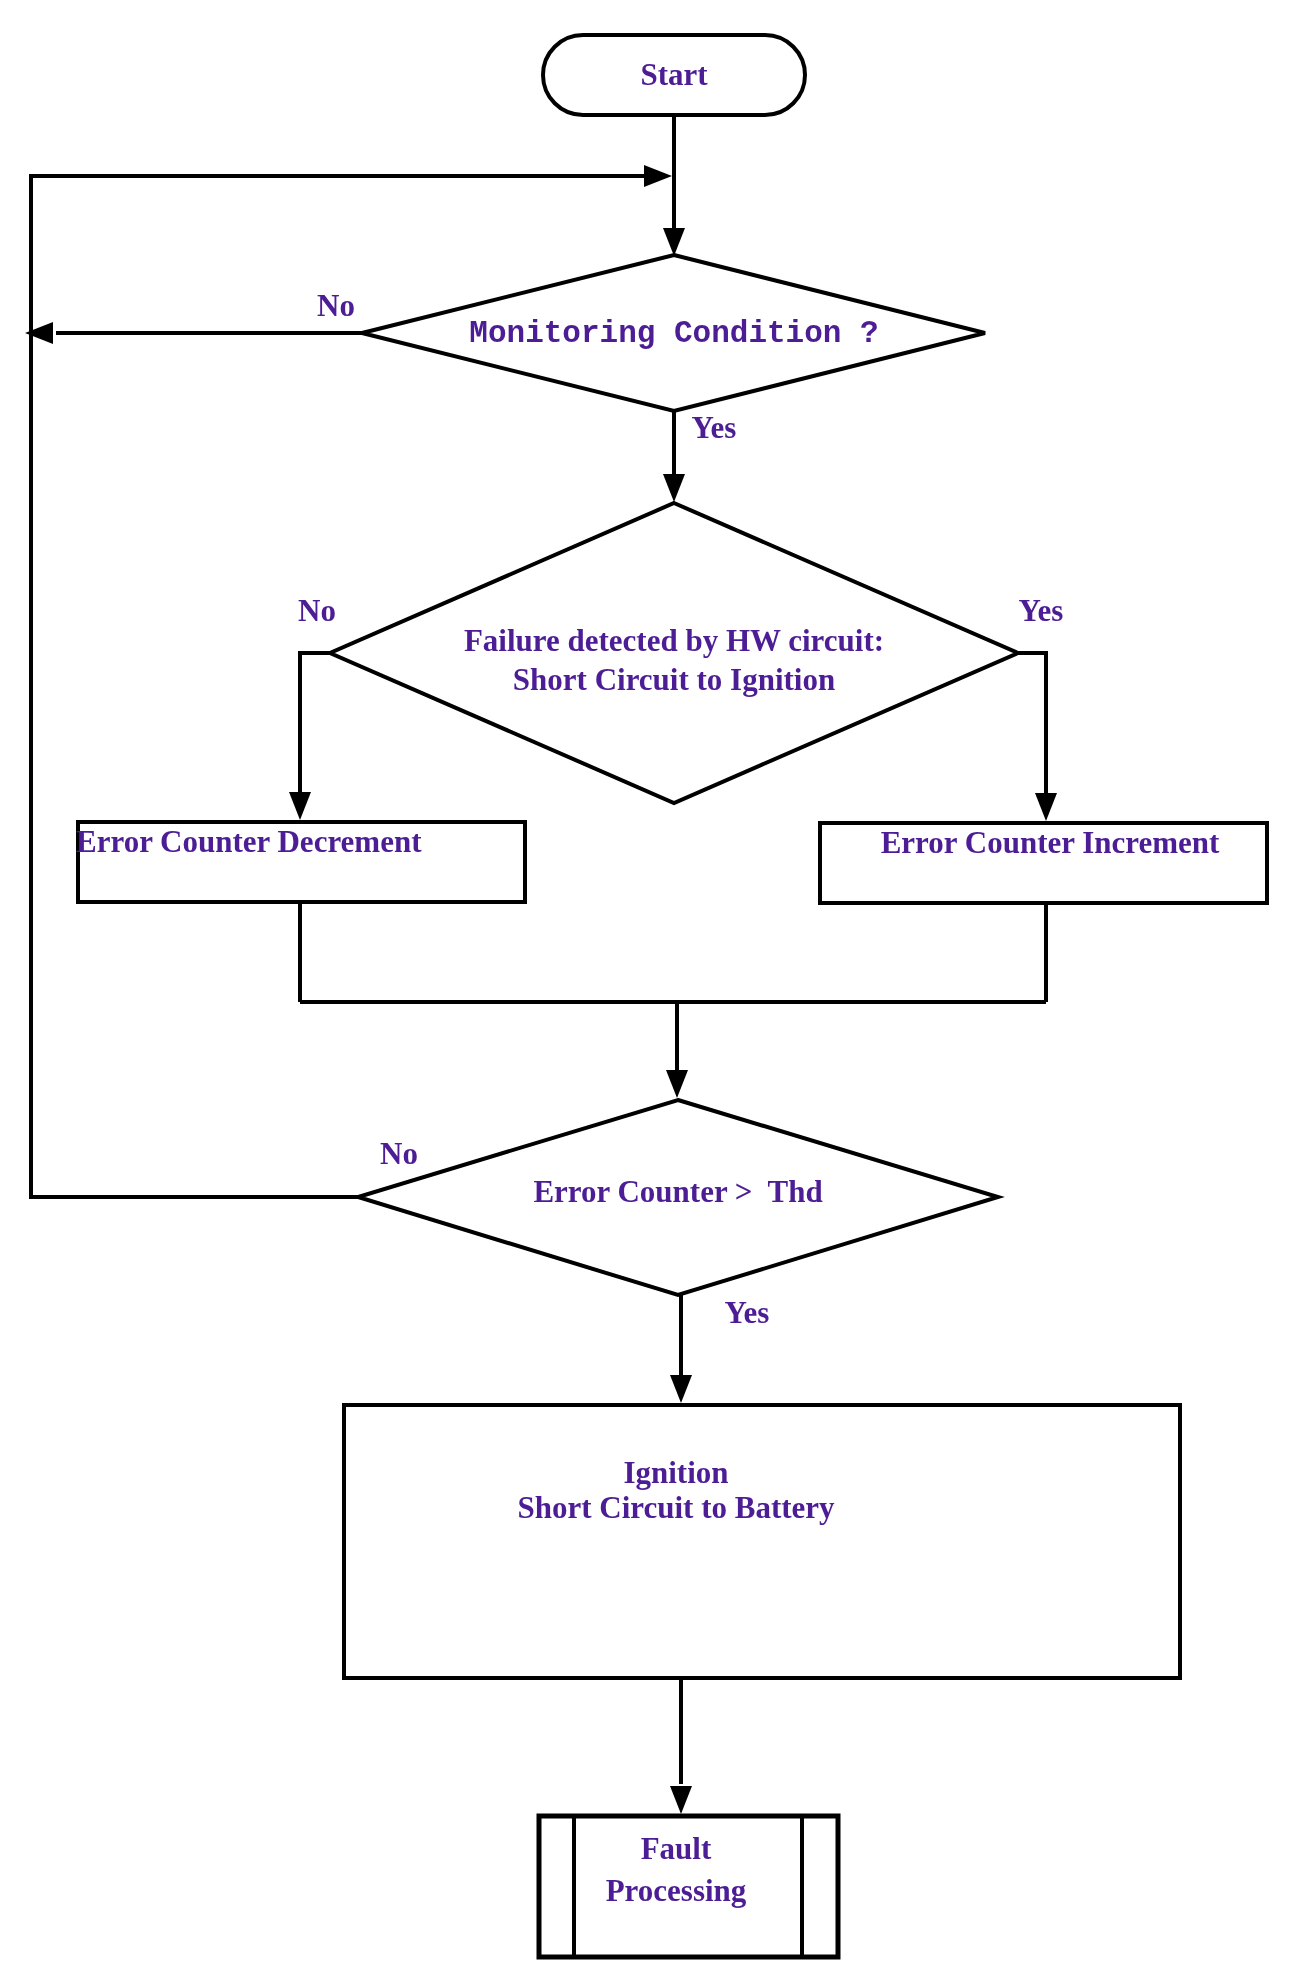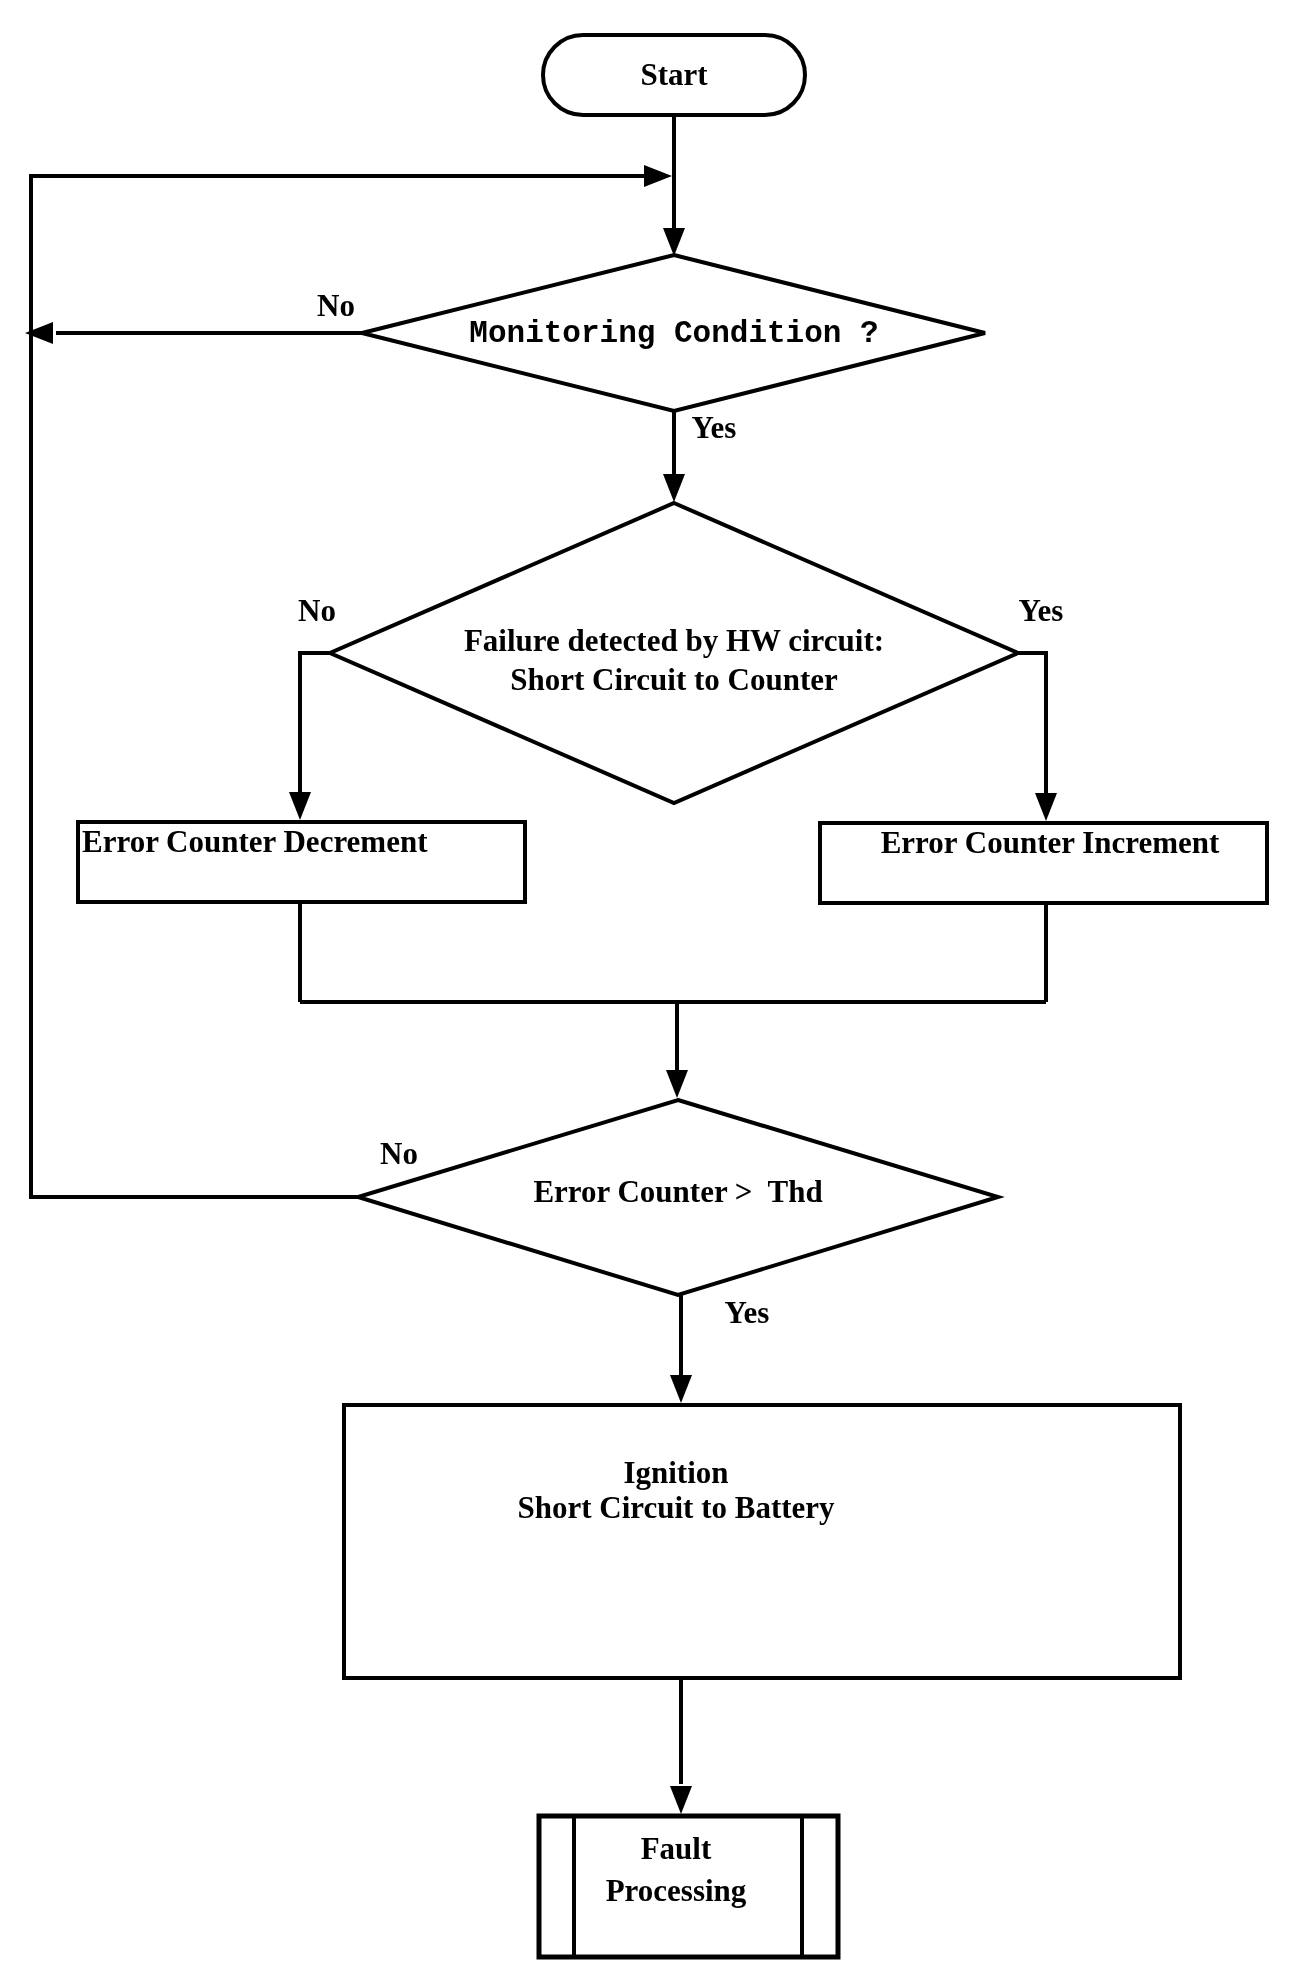--- a/index.html
+++ b/index.html
@@ -7,21 +7,21 @@
     position: relative;
     width: 1312px;
     height: 1980px;
     background: #ffffff;
     overflow: hidden;
     font-family: "Liberation Serif", "DejaVu Serif", serif;
   }
   .flow-svg { position: absolute; left: 0; top: 0; width: 1312px; height: 1980px; }
   .lbl {
     position: absolute;
-    color: #000000;
+    color: #4c1d95;
     font-weight: bold;
     font-size: 31px;
     line-height: 37px;
     white-space: pre-wrap;
     text-align: center;
   }
   .lbl.left { text-align: left; }
 </style>
 </head>
 <body>
@@ -83,23 +83,23 @@
       <polygon points="681,1403 670,1375 692,1375"></polygon>
       <polygon points="681,1814 670,1786 692,1786"></polygon>
     </g>
   </svg>
 
   <div class="lbl" style="left:544px; top:55px; width:260px; line-height:40px;">Start</div>
 
   <div class="lbl" style="left:424px; top:315px; width:500px;font-family:Liberation Mono, monospace;">Monitoring Condition ?</div>
 
   <div class="lbl" style="left:374px; top:621px; width:600px; line-height:39px;">Failure detected by HW circuit:
-Short Circuit to Counter</div>
+Short Circuit to Ignition</div>
 
-  <div class="lbl left" style="left:82px; top:823px; width:436px;">Error Counter Decrement</div>
+  <div class="lbl left" style="left:76px; top:823px; width:436px;">Error Counter Decrement</div>
 
   <div class="lbl left" style="left:838px; top:824px; width:424px;text-align:center;">Error Counter Increment</div>
 
   <div class="lbl" style="left:428px; top:1173px; width:500px;">Error Counter &gt;  Thd</div>
 
   <div class="lbl" style="left:344px; top:1455px; width:664px; line-height:35px;">Ignition
 Short Circuit to Battery</div>
 
   <div class="lbl" style="left:546px; top:1828px; width:260px; line-height:42px;text-align:center;">Fault
 Processing</div>

